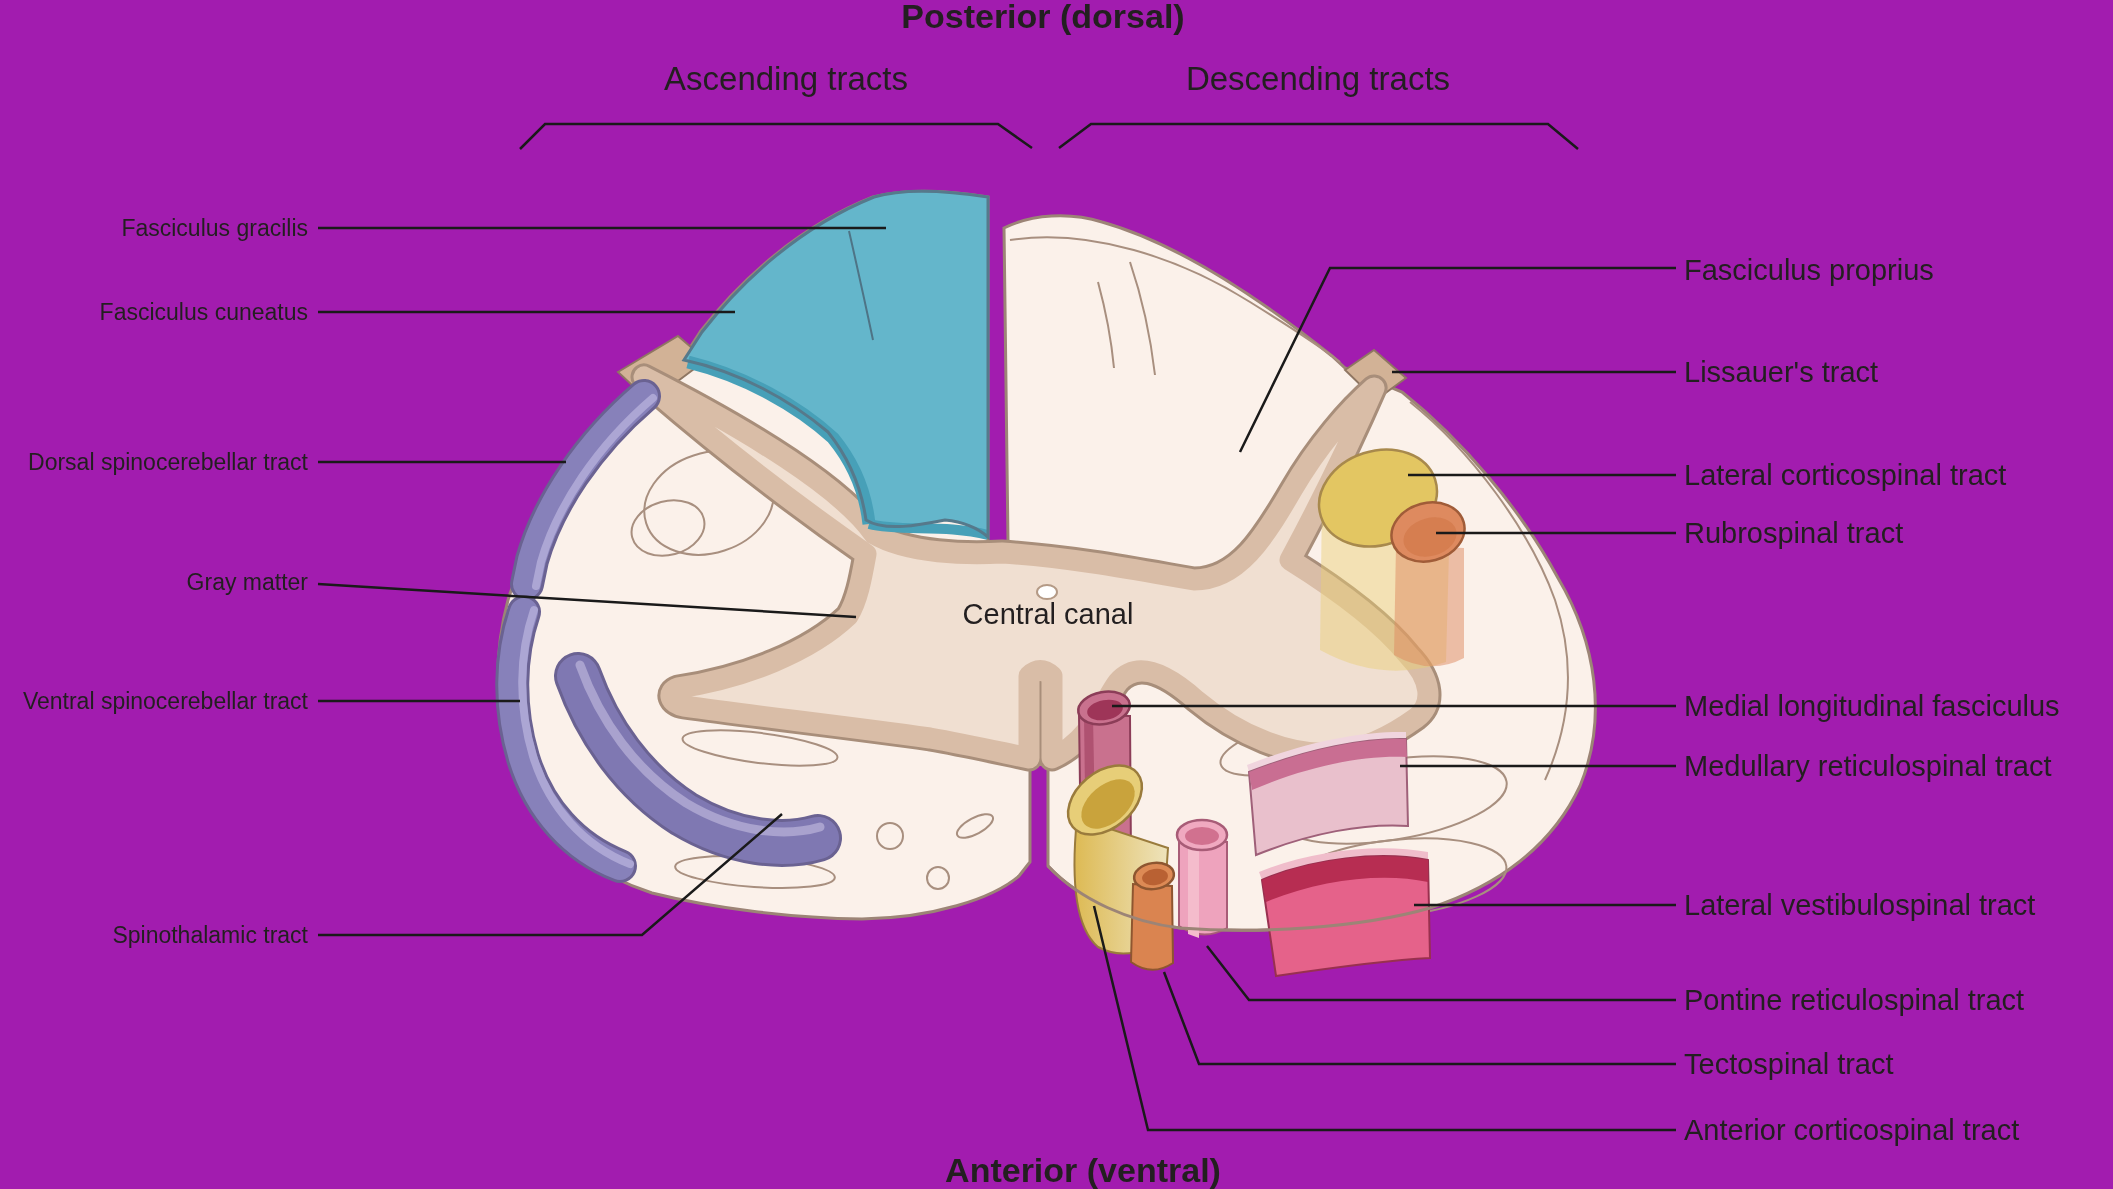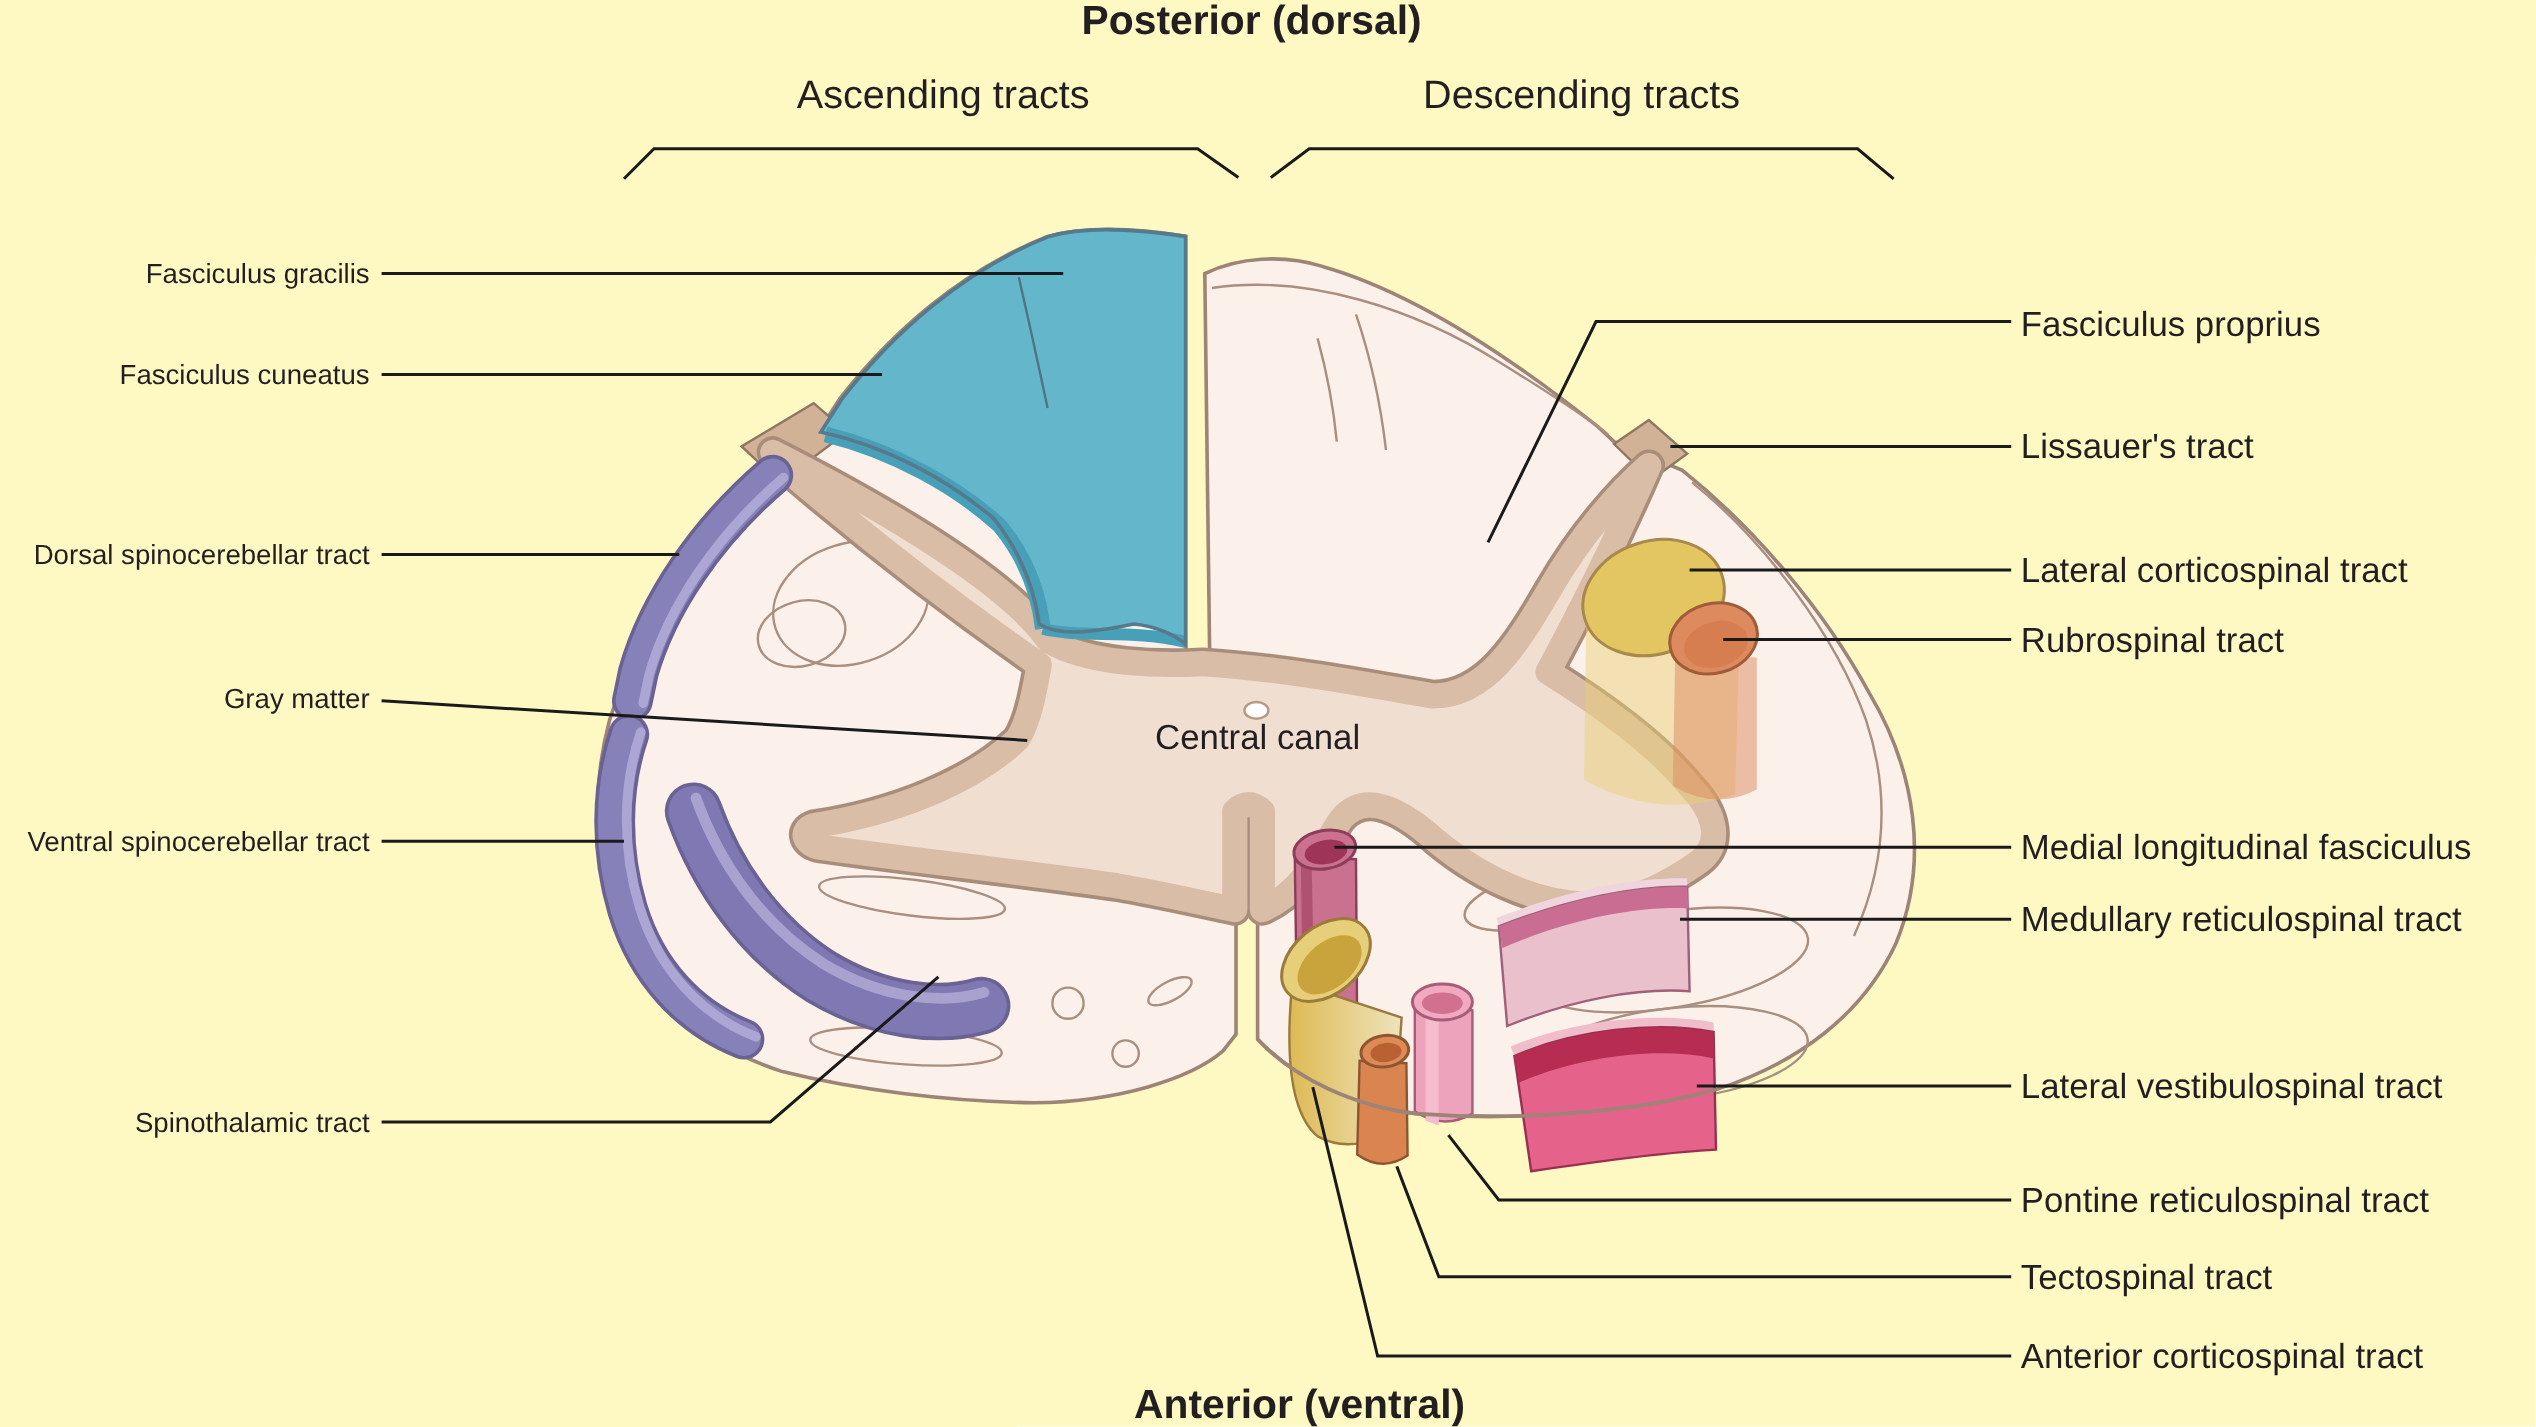--- a/index.html
+++ b/index.html
@@ -1,16 +1,16 @@
 <!DOCTYPE html>
 <html><head>
 <meta charset="utf-8">
 <style>
   html,body{margin:0;padding:0;background:#ffffff;}
-  #stage{position:relative;width:2113px;height:1189px;background:#fef9c3;overflow:hidden;
+  #stage{position:relative;width:2113px;height:1189px;background:#a21caf;overflow:hidden;
          font-family:"Liberation Sans", sans-serif;}
   svg{position:absolute;left:0;top:0;}
   text{fill:#231F20;}
   .lbl-l{font-size:23px;}
   .lbl-r{font-size:29px;}
   .lbl-c{font-size:29px;}
   .ttl{font-size:34px;font-weight:bold;}
   .grp{font-size:33px;}
   .leader{stroke:#1A1A1A;stroke-width:2.5;fill:none;}
   .bracket{stroke:#1A1A1A;stroke-width:2.5;fill:none;}

